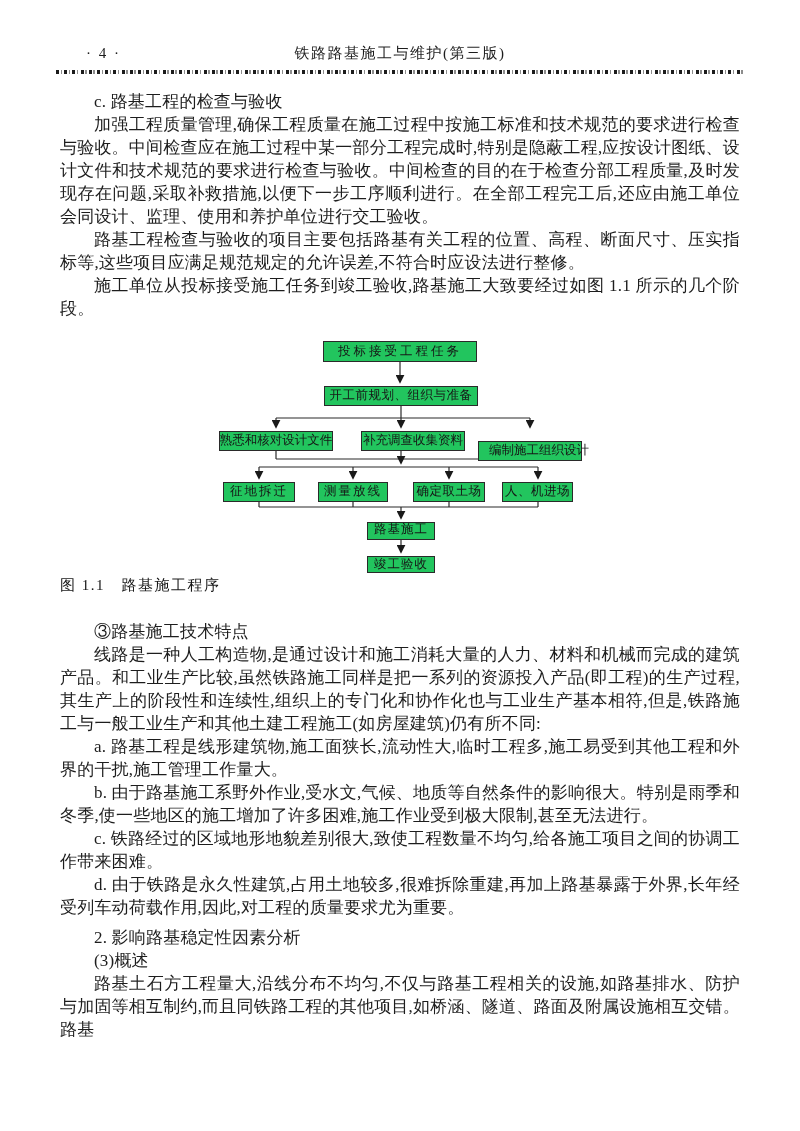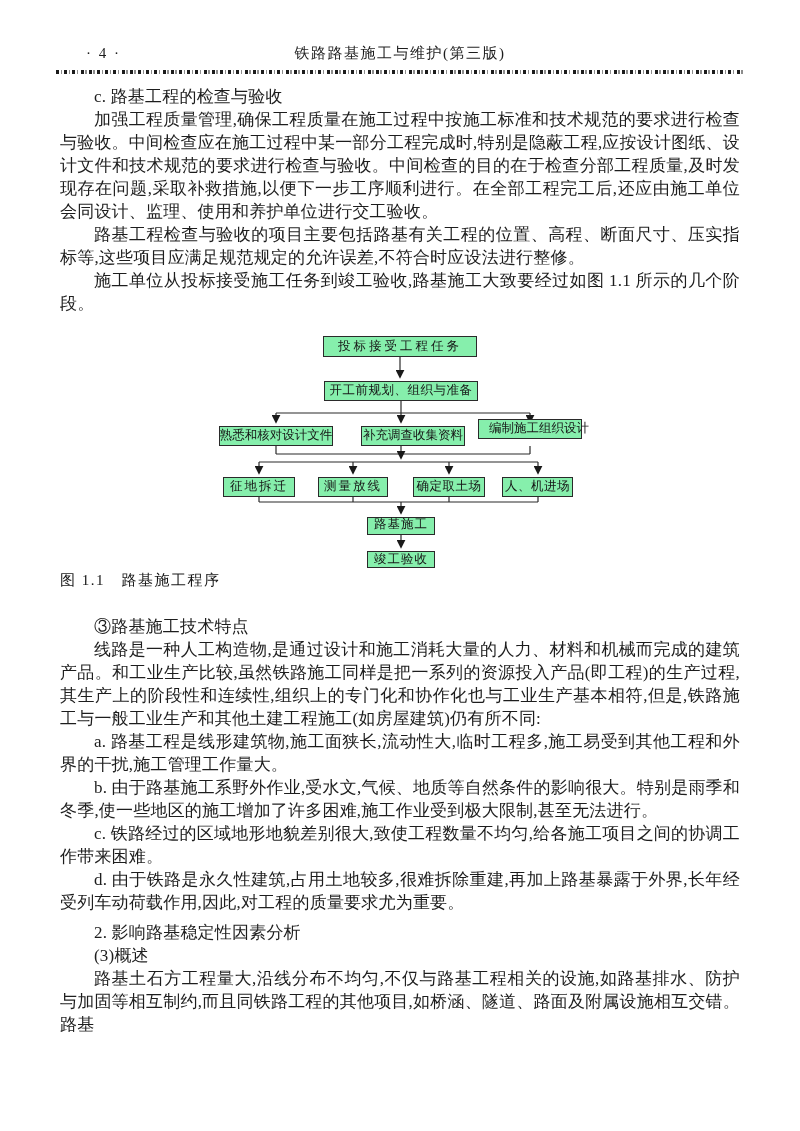--- a/index.html
+++ b/index.html
@@ -12,43 +12,43 @@
   .header{position:relative;height:20px;margin:0 58px;}
   .pagenum{position:absolute;left:28px;top:1px;font-size:15px;letter-spacing:2px;}
   .booktitle{display:block;text-align:center;font-size:15px;letter-spacing:1.5px;}
   .rule{
     height:3.5px;margin:6px 56px 0;
     background:repeating-linear-gradient(90deg,
       #1b1b1b 0 3px, transparent 3px 4.6px,
       #8d8d8d 4.6px 6px, transparent 6px 8.2px);
   }
   
-  main{margin:11px 60px 0;text-align:justify;}
+  main{margin:16px 60px 0;text-align:justify;}
   p.bodyline{
     margin:0;text-indent:2em;font-size:17px;line-height:23px;
     letter-spacing:0.2px;
   }
   p.mt{margin-top:7px;}
   
   figure.flowchart{
     position:relative;height:262px;margin:14px 0 24px;padding:0;
     font-family:"Liberation Serif","DejaVu Serif",serif;
   }
   .connectors{position:absolute;left:0;top:0;}
   .node{
     position:absolute;box-sizing:border-box;border:1.2px solid #2a2a2a;
-    background:#86efac;display:flex;align-items:center;justify-content:center;
+    background:#22c55e;display:flex;align-items:center;justify-content:center;
     font-size:12.5px;line-height:1;letter-spacing:1px;white-space:nowrap;
     color:#161616;text-indent:0;
   }
   .n1{left:263px;top:7px;width:154px;height:21px;letter-spacing:3px;}
   .n2{left:264px;top:52px;width:154px;height:20px;letter-spacing:0.5px;}
   .n3{left:159px;top:97px;width:114px;height:20px;letter-spacing:0;}
   .n4{left:301px;top:97px;width:104px;height:20px;letter-spacing:0;}
-  .n5{left:418px;top:90px;width:104px;height:20px;letter-spacing:0;padding-left:18px;}
+  .n5{left:418px;top:107px;width:104px;height:20px;letter-spacing:0;padding-left:18px;}
   .n6{left:163px;top:148px;width:72px;height:20px;letter-spacing:2px;}
   .n7{left:258px;top:148px;width:70px;height:20px;letter-spacing:2px;}
   .n8{left:353px;top:148px;width:72px;height:20px;letter-spacing:0.5px;}
   .n9{left:442px;top:148px;width:71px;height:20px;letter-spacing:0.5px;}
   .n10{left:307px;top:188px;width:68px;height:18px;letter-spacing:1px;font-family:Liberation Mono, monospace;}
   .n11{left:307px;top:222px;width:68px;height:17px;letter-spacing:1px;}
   .figcap{
     position:absolute;left:0;right:0;top:242px;text-align:left;
     font-size:15px;letter-spacing:1.5px;color:#161616;
   }

